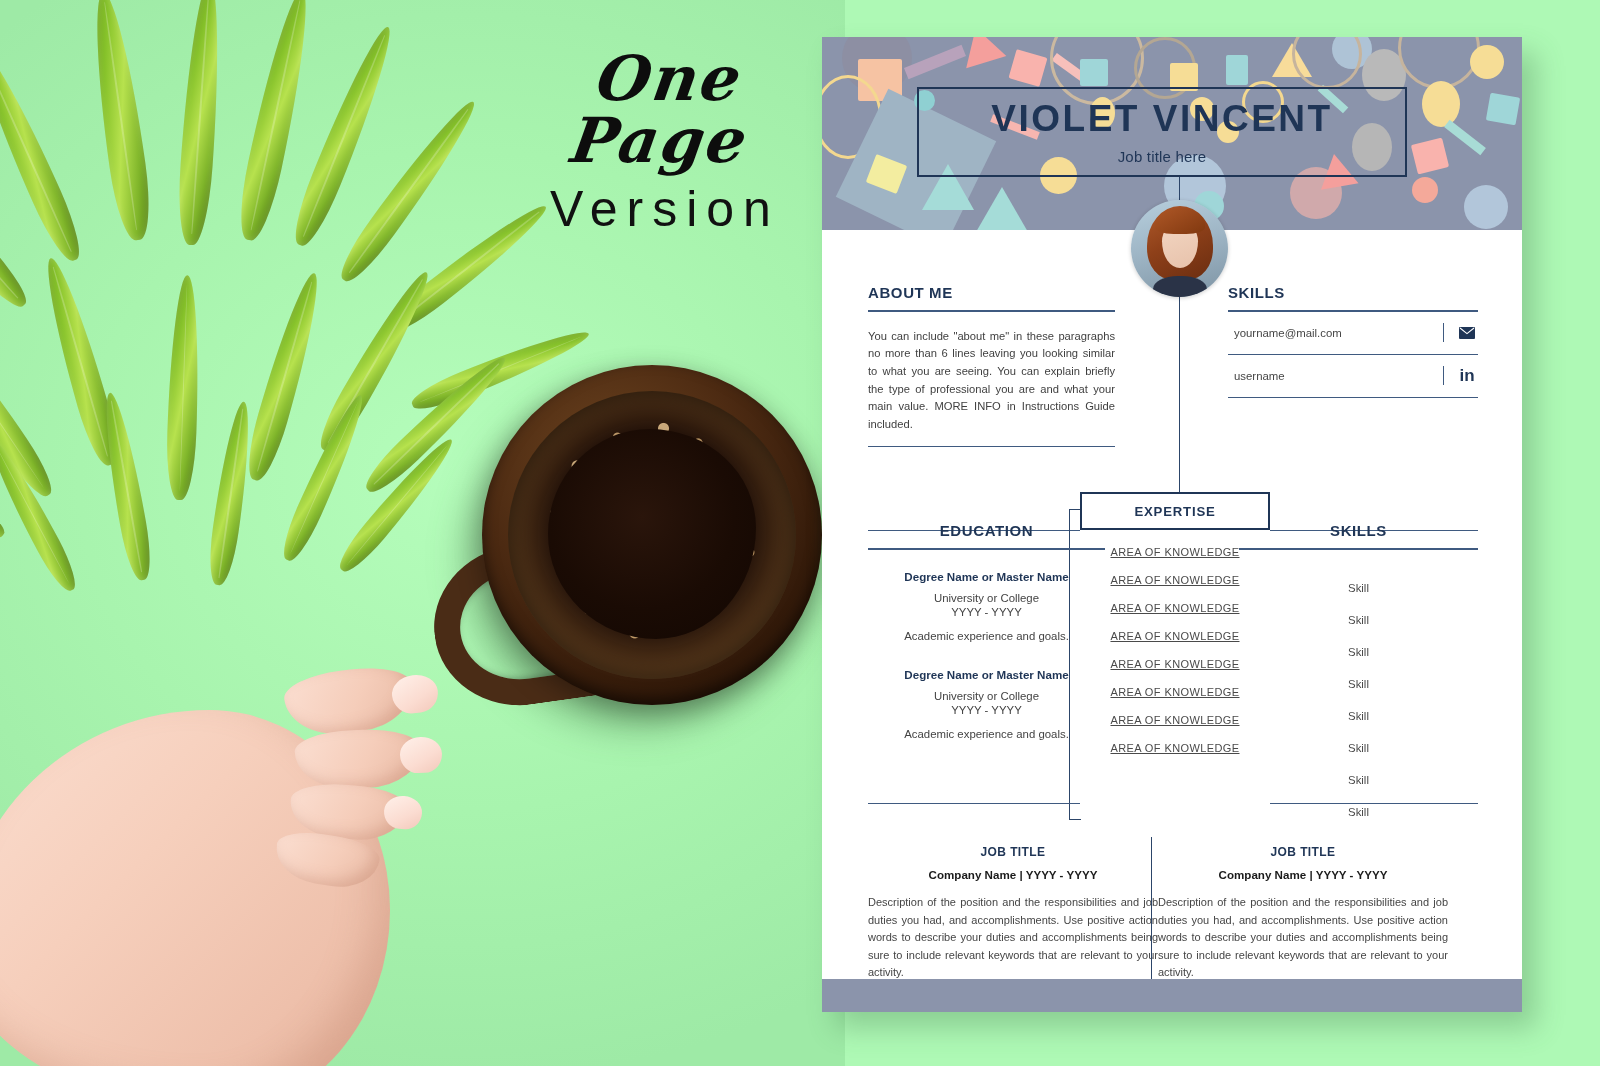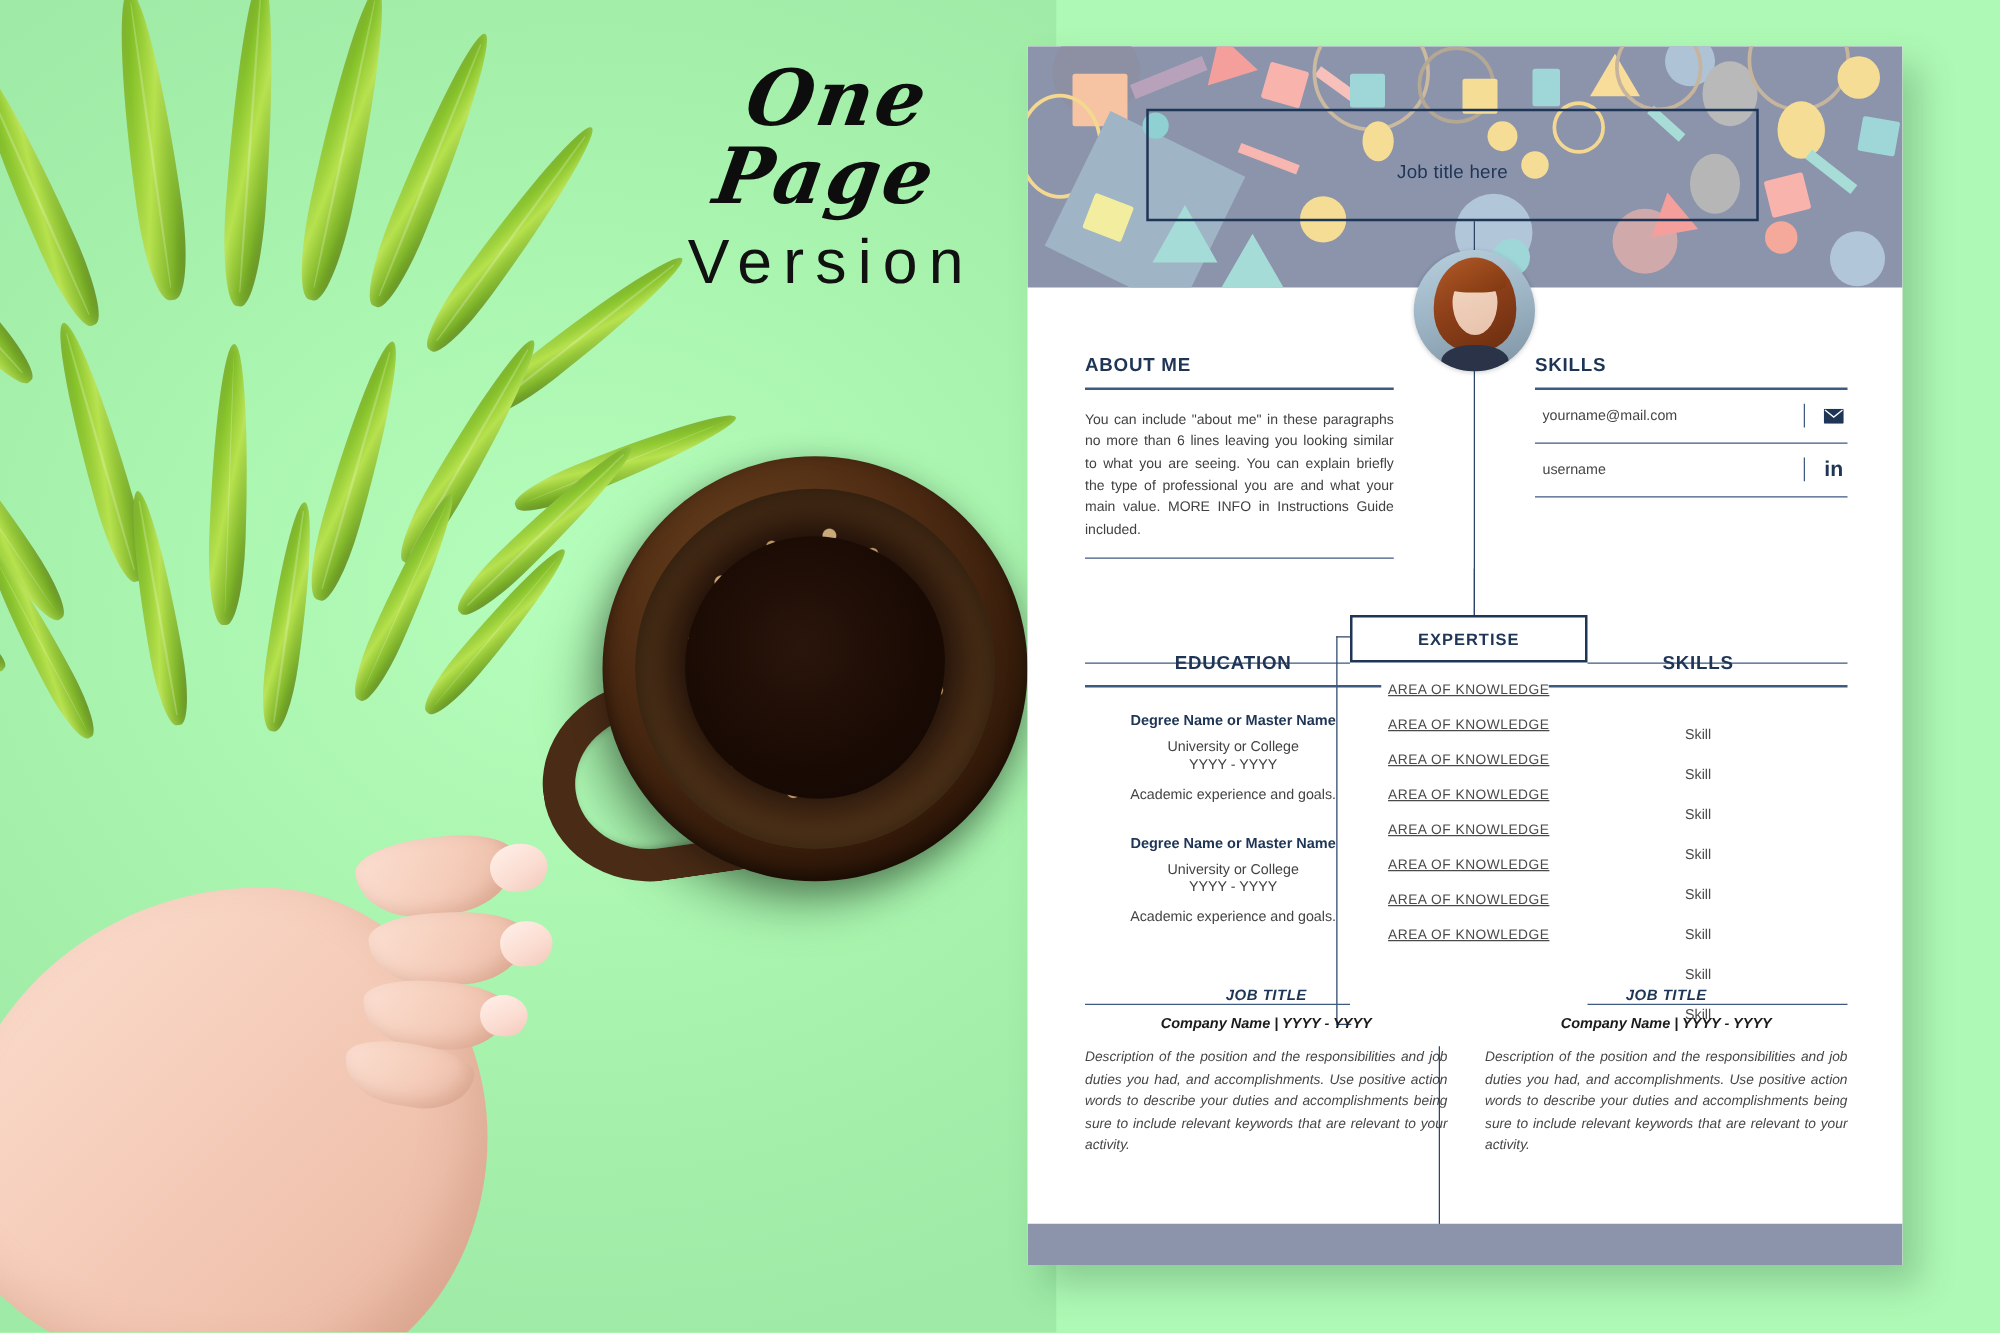--- a/index.html
+++ b/index.html
@@ -131,21 +131,21 @@
 
   .exp-col{position:absolute;left:258px;top:455px;width:190px;}
   .tagbox{border:2.2px solid #1f3556;background:#fff;height:34px;
     display:flex;align-items:center;justify-content:center;position:relative;z-index:4;}
   .tagbox span{font-size:13.2px;font-weight:700;color:#1f3556;letter-spacing:.8px;}
   .areas{margin-top:14px;text-align:center;}
   .area{font-size:11px;color:#4a4a4a;letter-spacing:.4px;margin-top:16px;text-decoration:underline;}
 
   .expbox{position:absolute;left:258px;top:749px;width:190px;}
 
-  .jobs{position:absolute;left:46px;top:752px;width:610px;display:flex;gap:30px;font-style:italic;}
+  .jobs{position:absolute;left:46px;top:808px;width:610px;display:flex;}
   .job{width:290px;}
   .job-t{text-align:center;font-size:12px;font-weight:700;color:#1f3556;letter-spacing:.4px;}
   .job-c{text-align:center;font-size:11.6px;font-weight:700;color:#1b1b1b;margin-top:9px;}
   .job-d{margin-top:13px;font-size:11px;line-height:1.6;color:#454545;text-align:justify;}
   .job-div{position:absolute;left:329px;top:800px;width:1px;height:150px;background:#2c4569;}
 
   .footer{position:absolute;left:0;bottom:0;width:100%;height:33px;background:#8b94ab;}
 </style>
 </head>
 <body>
@@ -245,20 +245,21 @@
       <div class="sh ci" style="left:600px;top:44px;width:38px;height:46px;background:#f6dd96;"></div>
       <div class="sh" style="left:620px;top:96px;width:46px;height:9px;background:#a8dcd6;transform:rotate(38deg);"></div>
       <div class="sh sq" style="left:592px;top:104px;width:32px;height:30px;background:#f9b3ad;transform:rotate(-14deg);"></div>
       <div class="sh ci" style="left:648px;top:8px;width:34px;height:34px;background:#f6dd96;"></div>
       <div class="sh sq" style="left:666px;top:58px;width:30px;height:28px;background:#9fd6d8;transform:rotate(10deg);"></div>
       <div class="sh ci" style="left:642px;top:148px;width:44px;height:44px;background:#b2c6da;"></div>
       <div class="sh" style="left:150px;top:150px;width:0;height:0;border-left:30px solid transparent;border-right:30px solid transparent;border-bottom:52px solid #a5dcd8;"></div>
     </div>
 
     <div class="name-box">
+      <div class="name">VIOLET VINCENT</div>
       <div class="jobtitle">Job title here</div>
     </div>
   </div>
 
   <div class="vline" style="left:357px;top:140px;height:60px;"></div>
 
   <div class="vline" style="left:357px;top:255px;height:215px;"></div>
 
   <div class="avatar">
     <div class="av-hair"></div>

